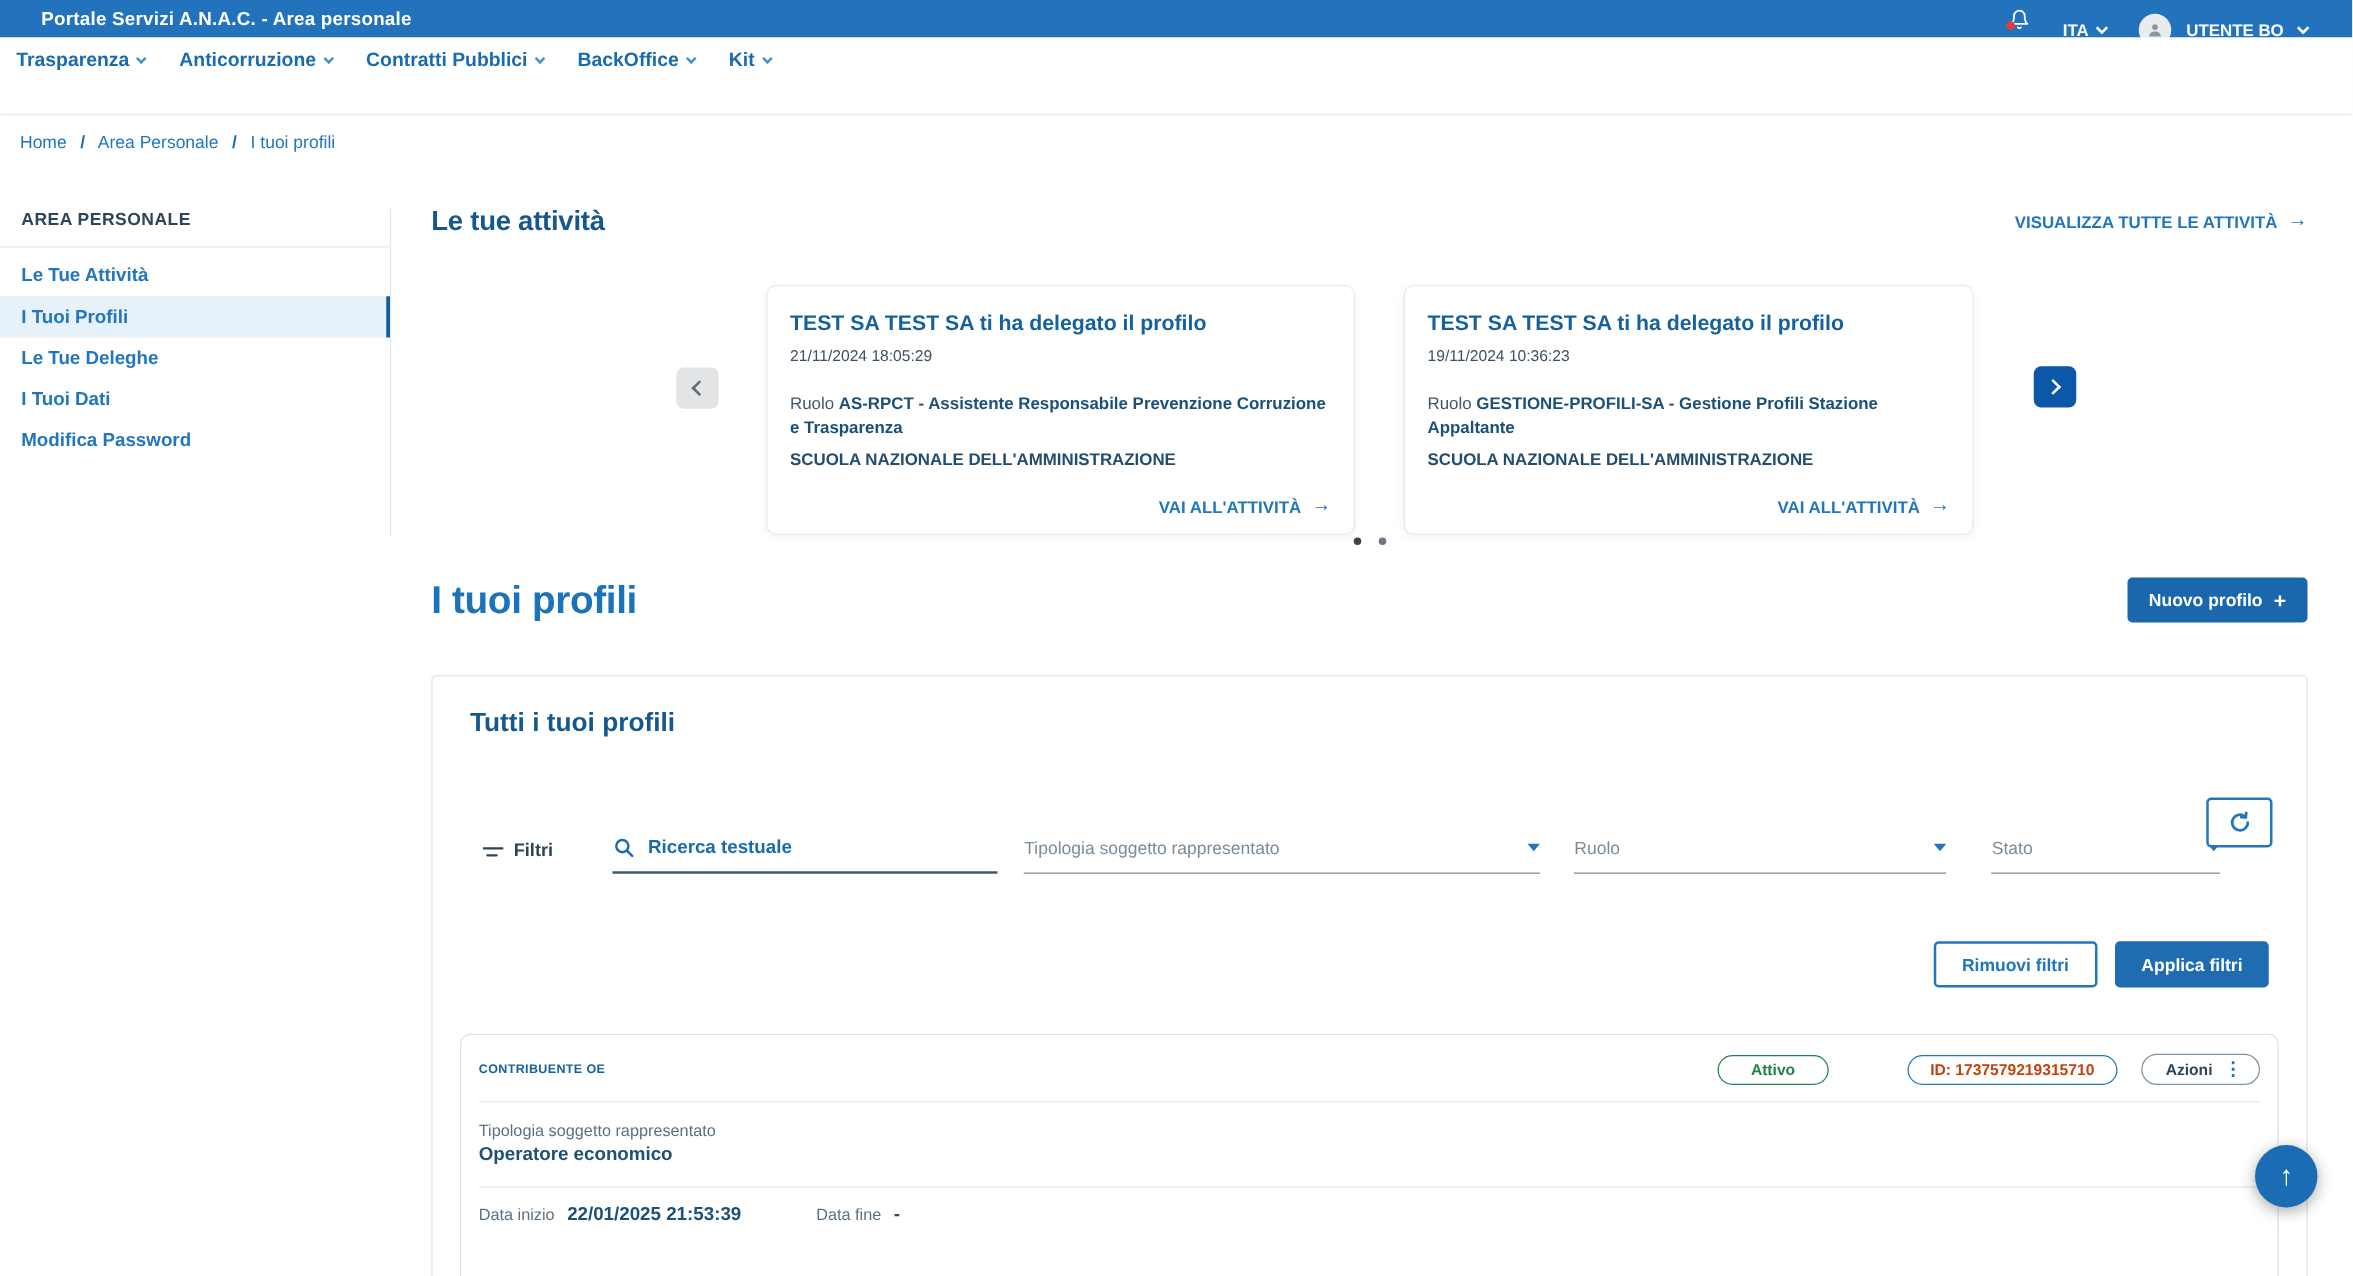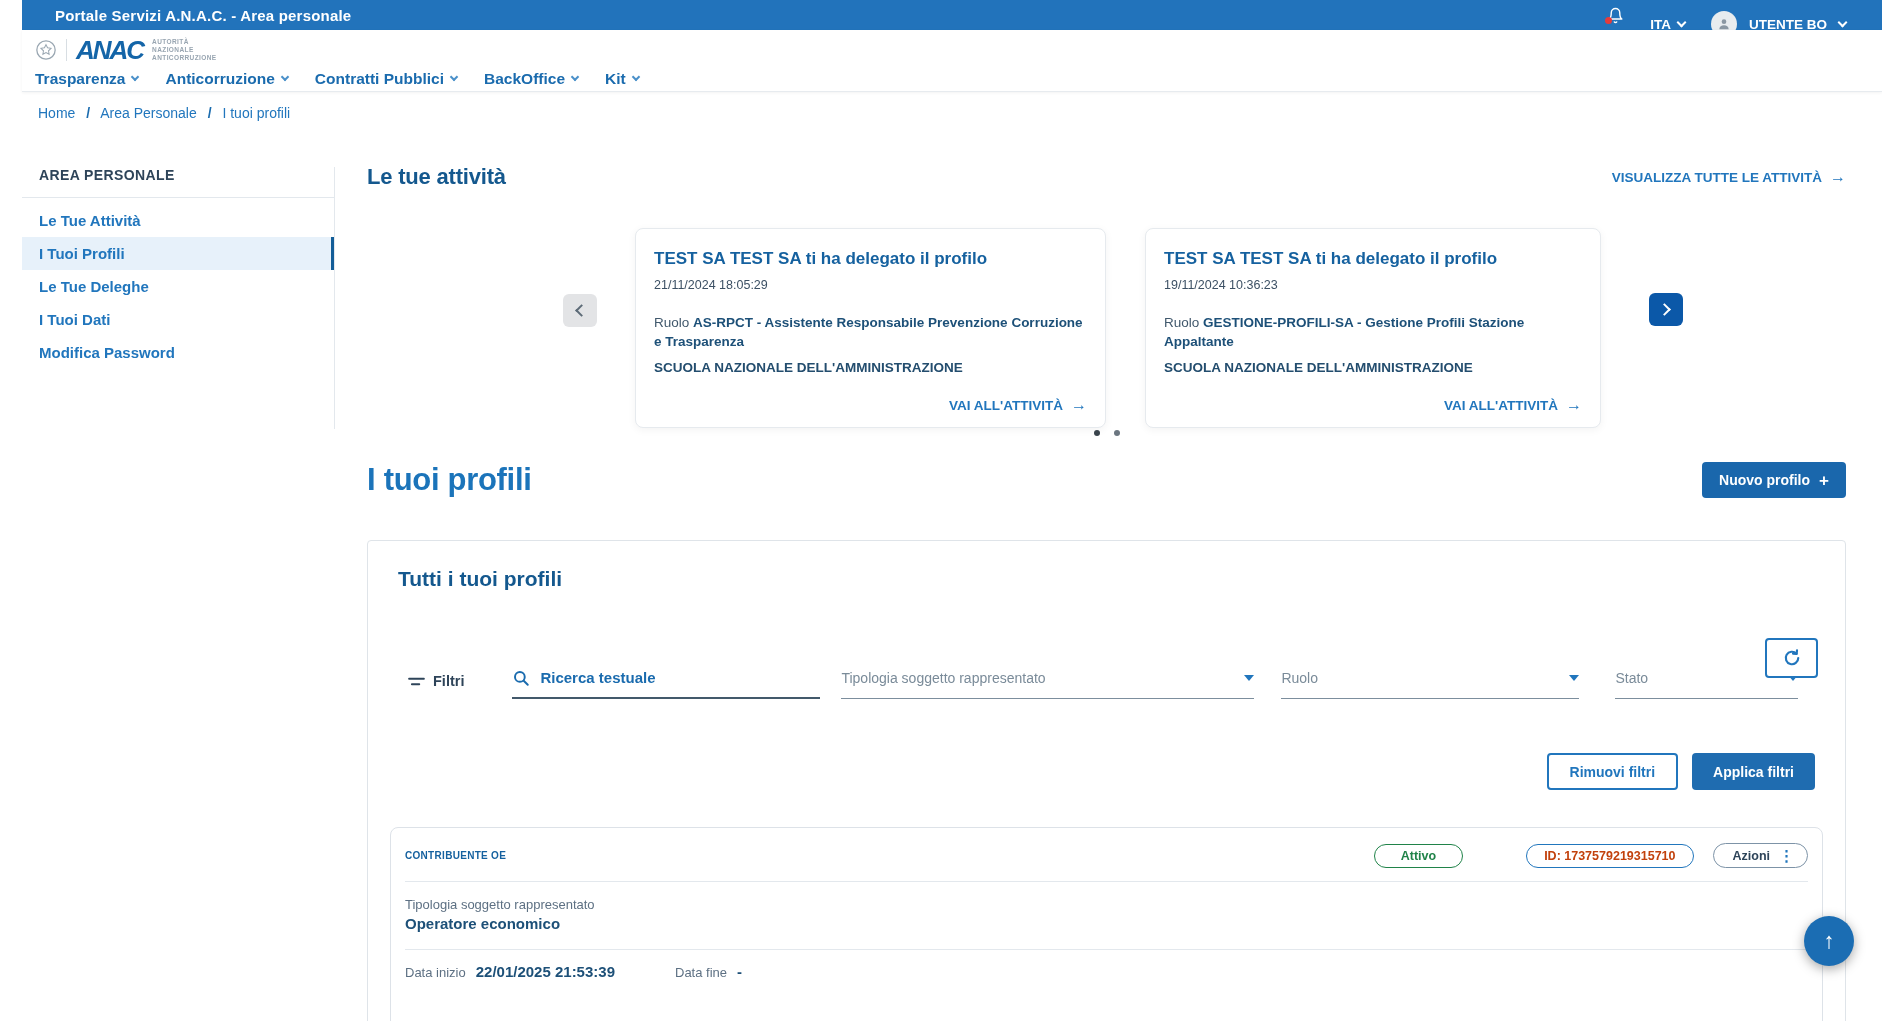--- a/index.html
+++ b/index.html
@@ -1,18 +1,18 @@
 <!DOCTYPE html>
 <html><head>
 <meta charset="utf-8">
 <style>
   * { margin:0; padding:0; box-sizing:border-box; }
   html,body { background:#fff; }
   body { font-family:"Liberation Sans", sans-serif; }
-  .canvas { position:relative; width:1882px; height:1021px; background:#fff; overflow:hidden;padding-left:22px; }
+  .canvas { position:relative; width:1882px; height:1021px; background:#fff; overflow:hidden; }
 
   
   .topbar { height:30px; background:#2273bb; display:flex; align-items:center; padding:0 36px 0 33px; color:#fff; }
   .topbar-title { font-size:15px; font-weight:700; letter-spacing:.2px; }
   .topbar-right { margin-left:auto; display:flex; align-items:center; gap:26px; }
   .bell-wrap { position:relative; display:flex; cursor:pointer; }
   .bell-dot { position:absolute; left:-2px; bottom:1px; width:7px; height:7px; border-radius:50%; background:#e43b3b; }
   .tb-item { display:flex; align-items:center; gap:7px; font-size:13.5px; font-weight:700; cursor:pointer;margin-top:18px; }
   .avatar { width:26px; height:26px; border-radius:50%; background:#e8ecef; display:flex; align-items:center; justify-content:center; }
   .chev { display:inline-block; width:7px; height:7px; border-right:2px solid currentColor; border-bottom:2px solid currentColor; transform:rotate(45deg); margin-top:-4px; }
@@ -153,33 +153,20 @@
               <path d="M4 21c0-4.4 3.6-7 8-7s8 2.6 8 7z"></path>
             </svg>
         </span>
         <span>UTENTE BO</span>
         <span class="chev"></span>
       </span>
     </div>
   </header>
 
   <div class="header">
-    <div class="logo-row">
-      <svg width="22" height="22" viewBox="0 0 24 24" fill="none" stroke="#9aa7b2">
-          <circle cx="12" cy="12" r="10" stroke-width="1.4"></circle>
-          <path d="M12 6.2l1.7 3.4 3.8.55-2.75 2.7.65 3.75L12 14.8l-3.4 1.8.65-3.75L6.5 10.15l3.8-.55z" stroke-width="1.1"></path>
-        </svg>
-      <span class="logo-sep"></span>
-      <span class="anac-mark">ANAC</span>
-      <span class="tagline">
-        <span style="display:block">AUTORITÀ</span>
-        <span style="display:block">NAZIONALE</span>
-        <span style="display:block">ANTICORRUZIONE</span>
-      </span>
-    </div>
     <nav class="nav-row">
       <span class="nav-item">
           <span>Trasparenza</span>
           <span class="chev"></span>
         </span>
       <span class="nav-item">
           <span>Anticorruzione</span>
           <span class="chev"></span>
         </span>
       <span class="nav-item">

